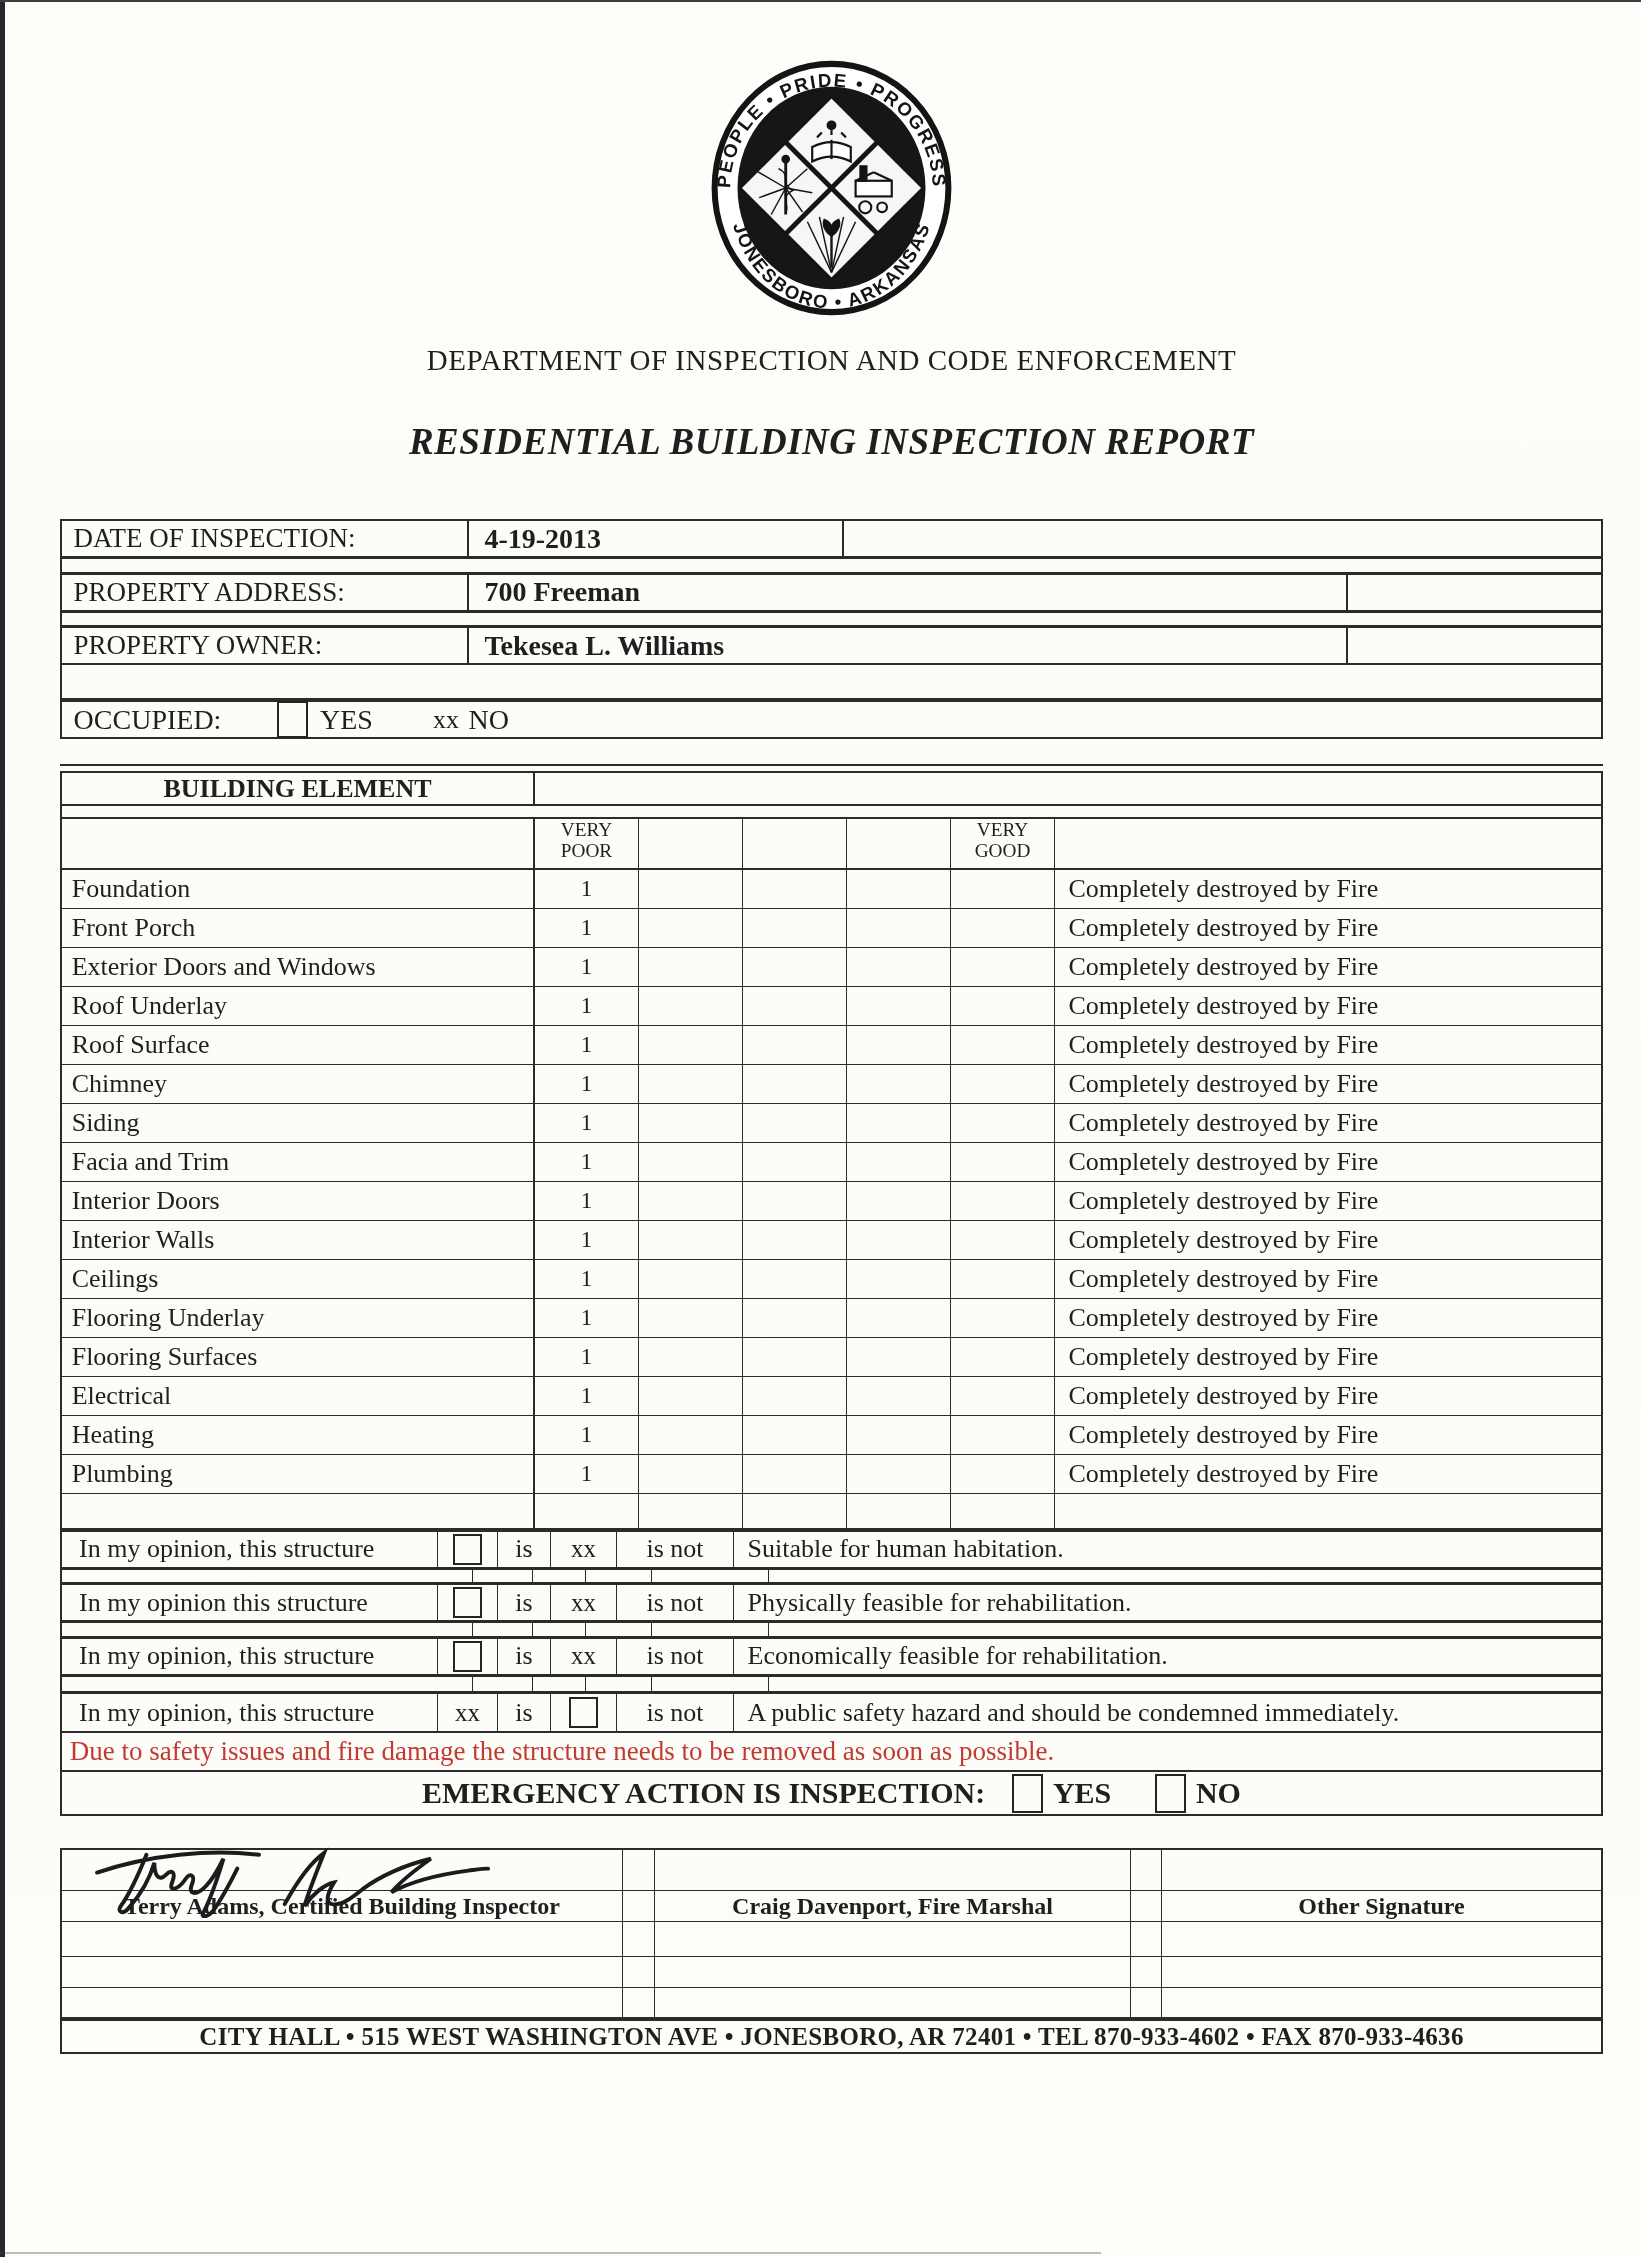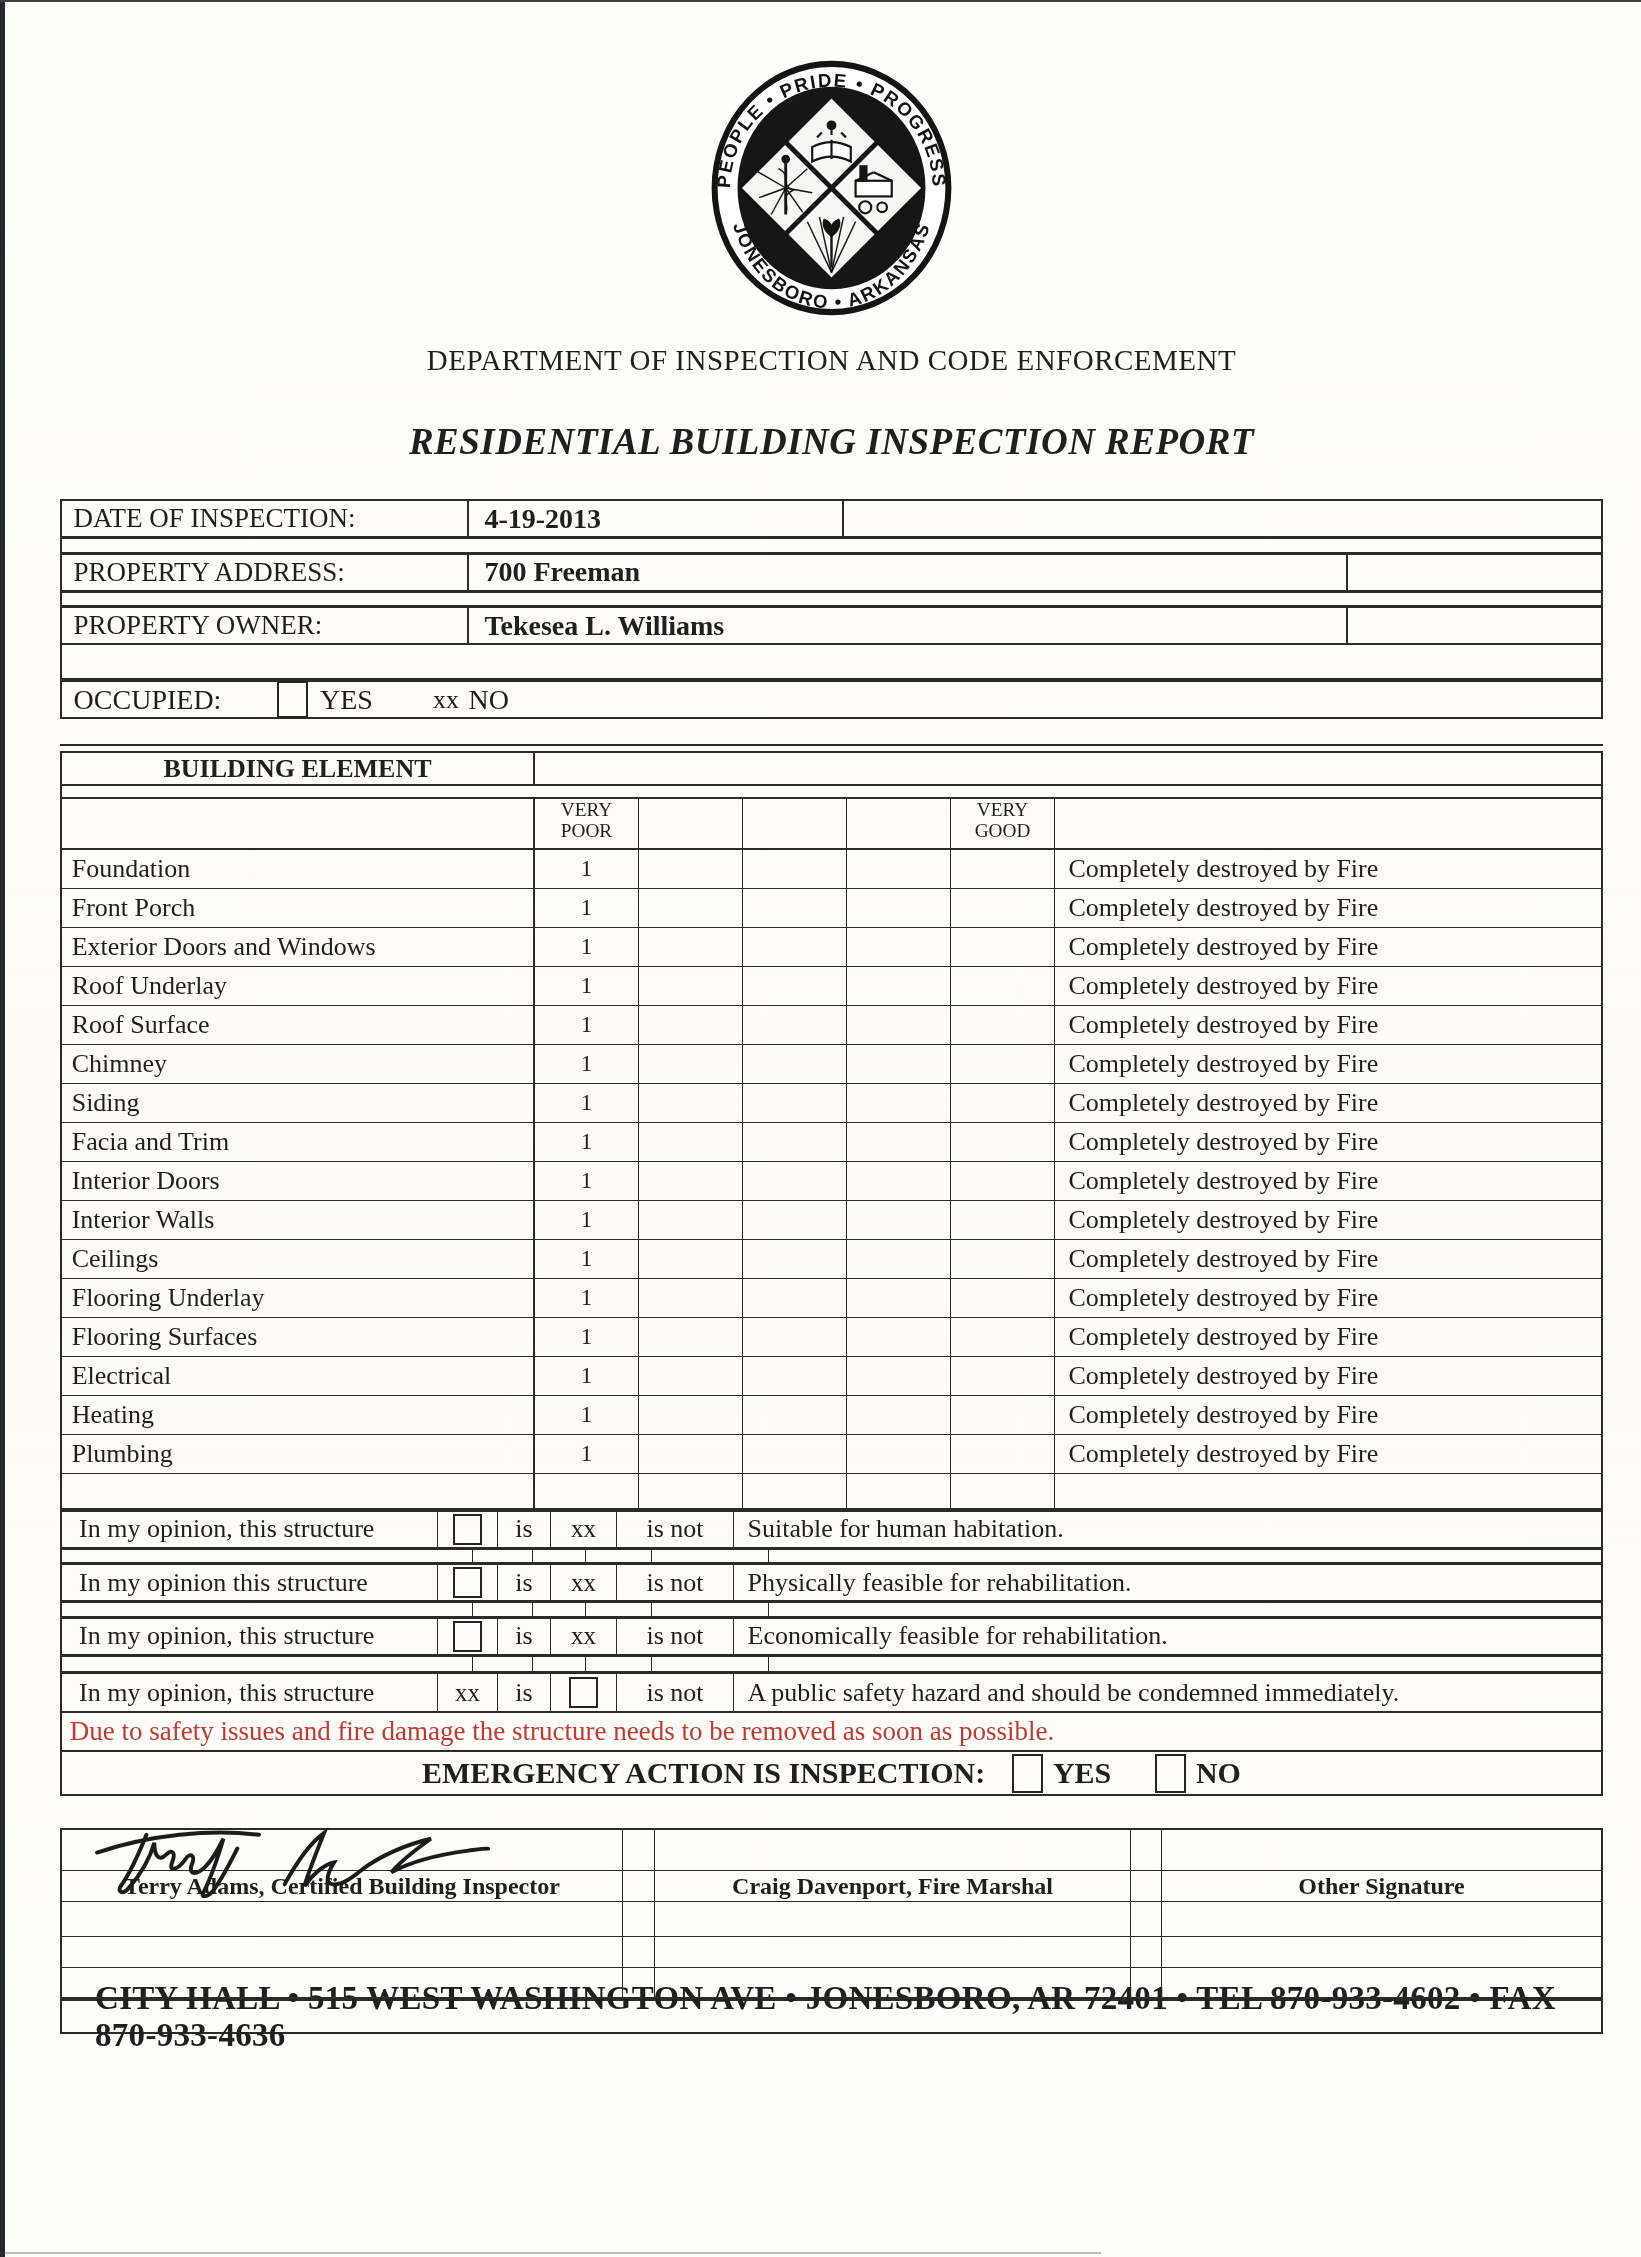--- a/index.html
+++ b/index.html
@@ -18,21 +18,21 @@
   .doc *{box-sizing:border-box;}
 
   
   .seal-wrap{margin:60px auto 0 auto;width:241px;height:256px;}
 
   
   .dept{margin-top:27px;text-align:center;font-size:29px;line-height:35px;letter-spacing:0.5px;}
   .title{margin-top:41px;text-align:center;font-size:37px;line-height:46px;font-weight:bold;letter-spacing:0.5px;font-style:italic;}
 
   
-  .fields{margin-top:34px;}
+  .fields{margin-top:54px;}
   .frow{height:39px;border:2.4px solid #2b2b2b;display:flex;align-items:center;}
   .fgap{height:14.5px;border:1.9px solid #2b2b2b;border-left-width:2.4px;border-right-width:2.4px;background:transparent;}
   .fgap-tall{height:35px;border:2.4px solid #2b2b2b;border-top:none;}
   .flabel{width:407px;height:100%;border-right:2.4px solid #2b2b2b;display:flex;align-items:center;padding-left:11.6px;font-size:27px;}
   .fvalue{height:100%;display:flex;align-items:center;padding-left:15.4px;font-size:28px;font-weight:bold;}
   .fvalue.date{width:375px;border-right:2.4px solid #2b2b2b;}
   .fvalue.wide{width:879px;border-right:2.4px solid #2b2b2b;}
   .frest{flex:1;height:100%;}
   .occupied-row{height:39px;border:2.4px solid #2b2b2b;display:flex;align-items:center;font-size:28px;padding-left:11.6px;}
   .cb{display:inline-block;border:2.9px solid #242424;background:transparent;}
@@ -93,21 +93,21 @@
   .srow .cg1{width:32px;border-right:1.9px solid #2b2b2b;}
   .srow .c2{width:476px;border-right:1.9px solid #2b2b2b;}
   .srow .cg2{width:31px;border-right:1.9px solid #2b2b2b;}
   .srow .c3{flex:1;}
   .srow.sig{height:41px;}
   .srow.names{height:31px;font-weight:bold;font-size:24px;}
   .srow.names > div{display:flex;align-items:center;justify-content:center;}
   .srow.e1{height:35px;} .srow.e2{height:31px;} .srow.e3{height:29px;}
   .sig-scrawl{position:absolute;left:29px;top:-11.6px;width:415px;height:79px;z-index:3;}
 
-  .footer-row{border:2.4px solid #2b2b2b;height:35px;display:flex;align-items:center;justify-content:center;font-weight:bold;font-size:33px;letter-spacing:0.3px;padding-left:33px;}
+  .footer-row{border:2.4px solid #2b2b2b;height:35px;display:flex;align-items:center;justify-content:center;font-weight:bold;font-size:25px;letter-spacing:0.3px;}
 </style>
 </head>
 <body>
 
 <div class="edge-left"></div>
 <div class="edge-top"></div>
 <div class="edge-bottom"></div>
 
 <div class="doc">
 

